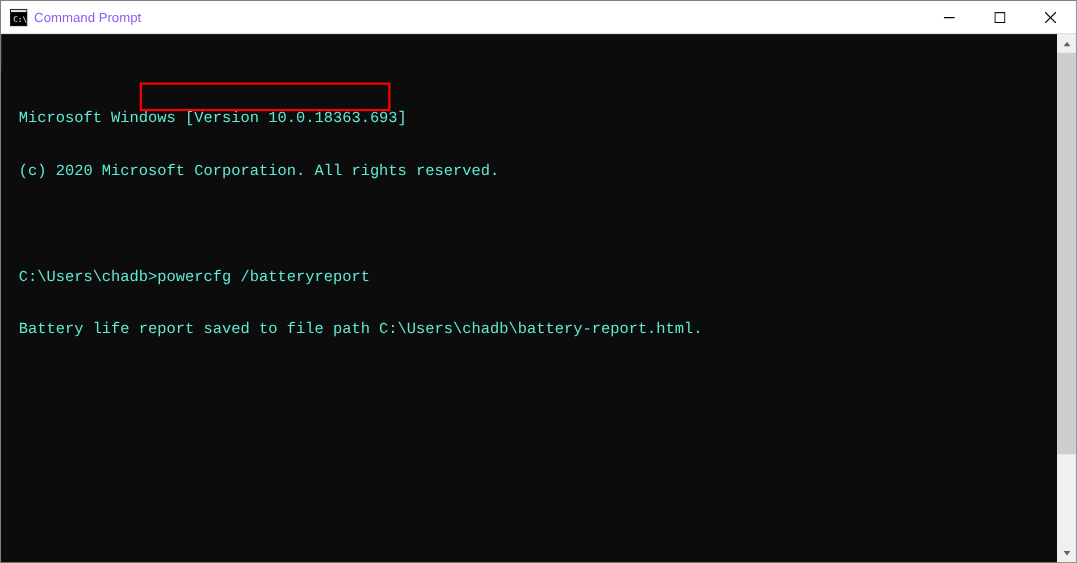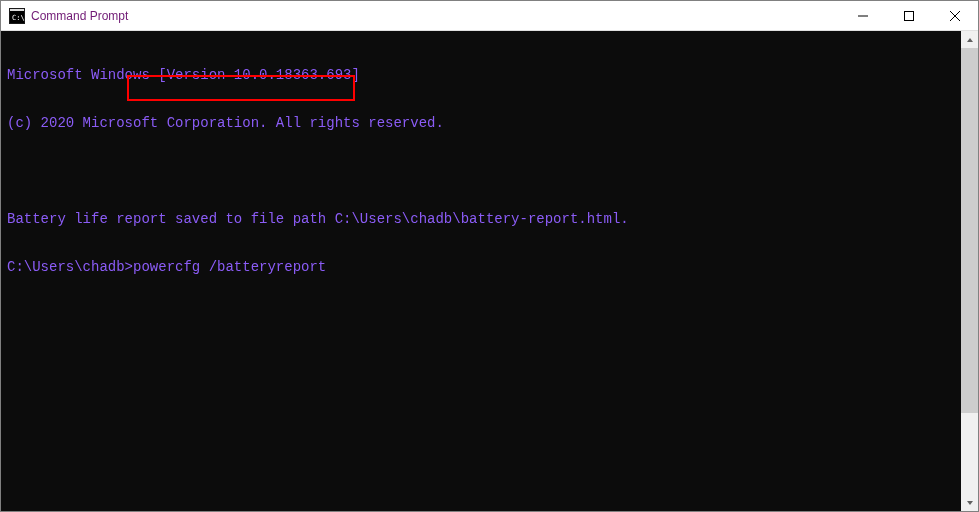--- a/index.html
+++ b/index.html
@@ -37,21 +37,21 @@
       display: inline-flex;
       align-items: center;
       justify-content: center;
     }
     .app-icon svg {
       width: 16px;
       height: 16px;
     }
     .title {
       font-size: 12px;
-      color: #701a75;
+      color: #8b5cf6;
       flex: 1;
     }
     .window-controls {
       display: flex;
       height: 100%;
     }
     .win-btn {
       width: 46px;
       height: 100%;
       display: flex;
@@ -65,27 +65,28 @@
     }
     .terminal-container {
       flex: 1;
       display: flex;
       background: #0c0c0c;
       position: relative;
     }
     .terminal {
       flex: 1;
       background: #0c0c0c;
-      color: #8b5cf6;
+      color: #5eead4;
       font-family: "Consolas", "Courier New", monospace;
       font-size: 14px;
       line-height: 16px;
-      padding: 4px 6px;
+      padding: 4px 16px;
       white-space: pre;
       overflow: hidden;
+      margin-top: 33px;
     }
     .terminal-line {
       display: block;
       min-height: 16px;
     }
     .highlight-box {
       position: absolute;
       border: 2px solid #ff0000;
       pointer-events: none;
       left: 126px;
@@ -157,22 +158,22 @@
           <line x1="10" y1="0" x2="0" y2="10" stroke="#000" stroke-width="1"></line>
         </svg>
       </div>
     </div>
   </div>
   <div class="terminal-container">
     <div class="terminal">
       <span class="terminal-line">Microsoft Windows [Version 10.0.18363.693]</span>
       <span class="terminal-line">(c) 2020 Microsoft Corporation. All rights reserved.</span>
       <span class="terminal-line"></span>
+      <span class="terminal-line">C:\Users\chadb&gt;powercfg /batteryreport</span>
       <span class="terminal-line">Battery life report saved to file path C:\Users\chadb\battery-report.html.</span>
-      <span class="terminal-line">C:\Users\chadb&gt;powercfg /batteryreport</span>
       <span class="terminal-line"></span>
     </div>
     <div class="highlight-box"></div>
     <div class="scrollbar">
       <div class="scroll-btn">
         <svg viewBox="0 0 8 8">
             <polygon points="4,2 7,6 1,6" fill="#606060"></polygon>
           </svg>
       </div>
       <div class="scroll-track">

